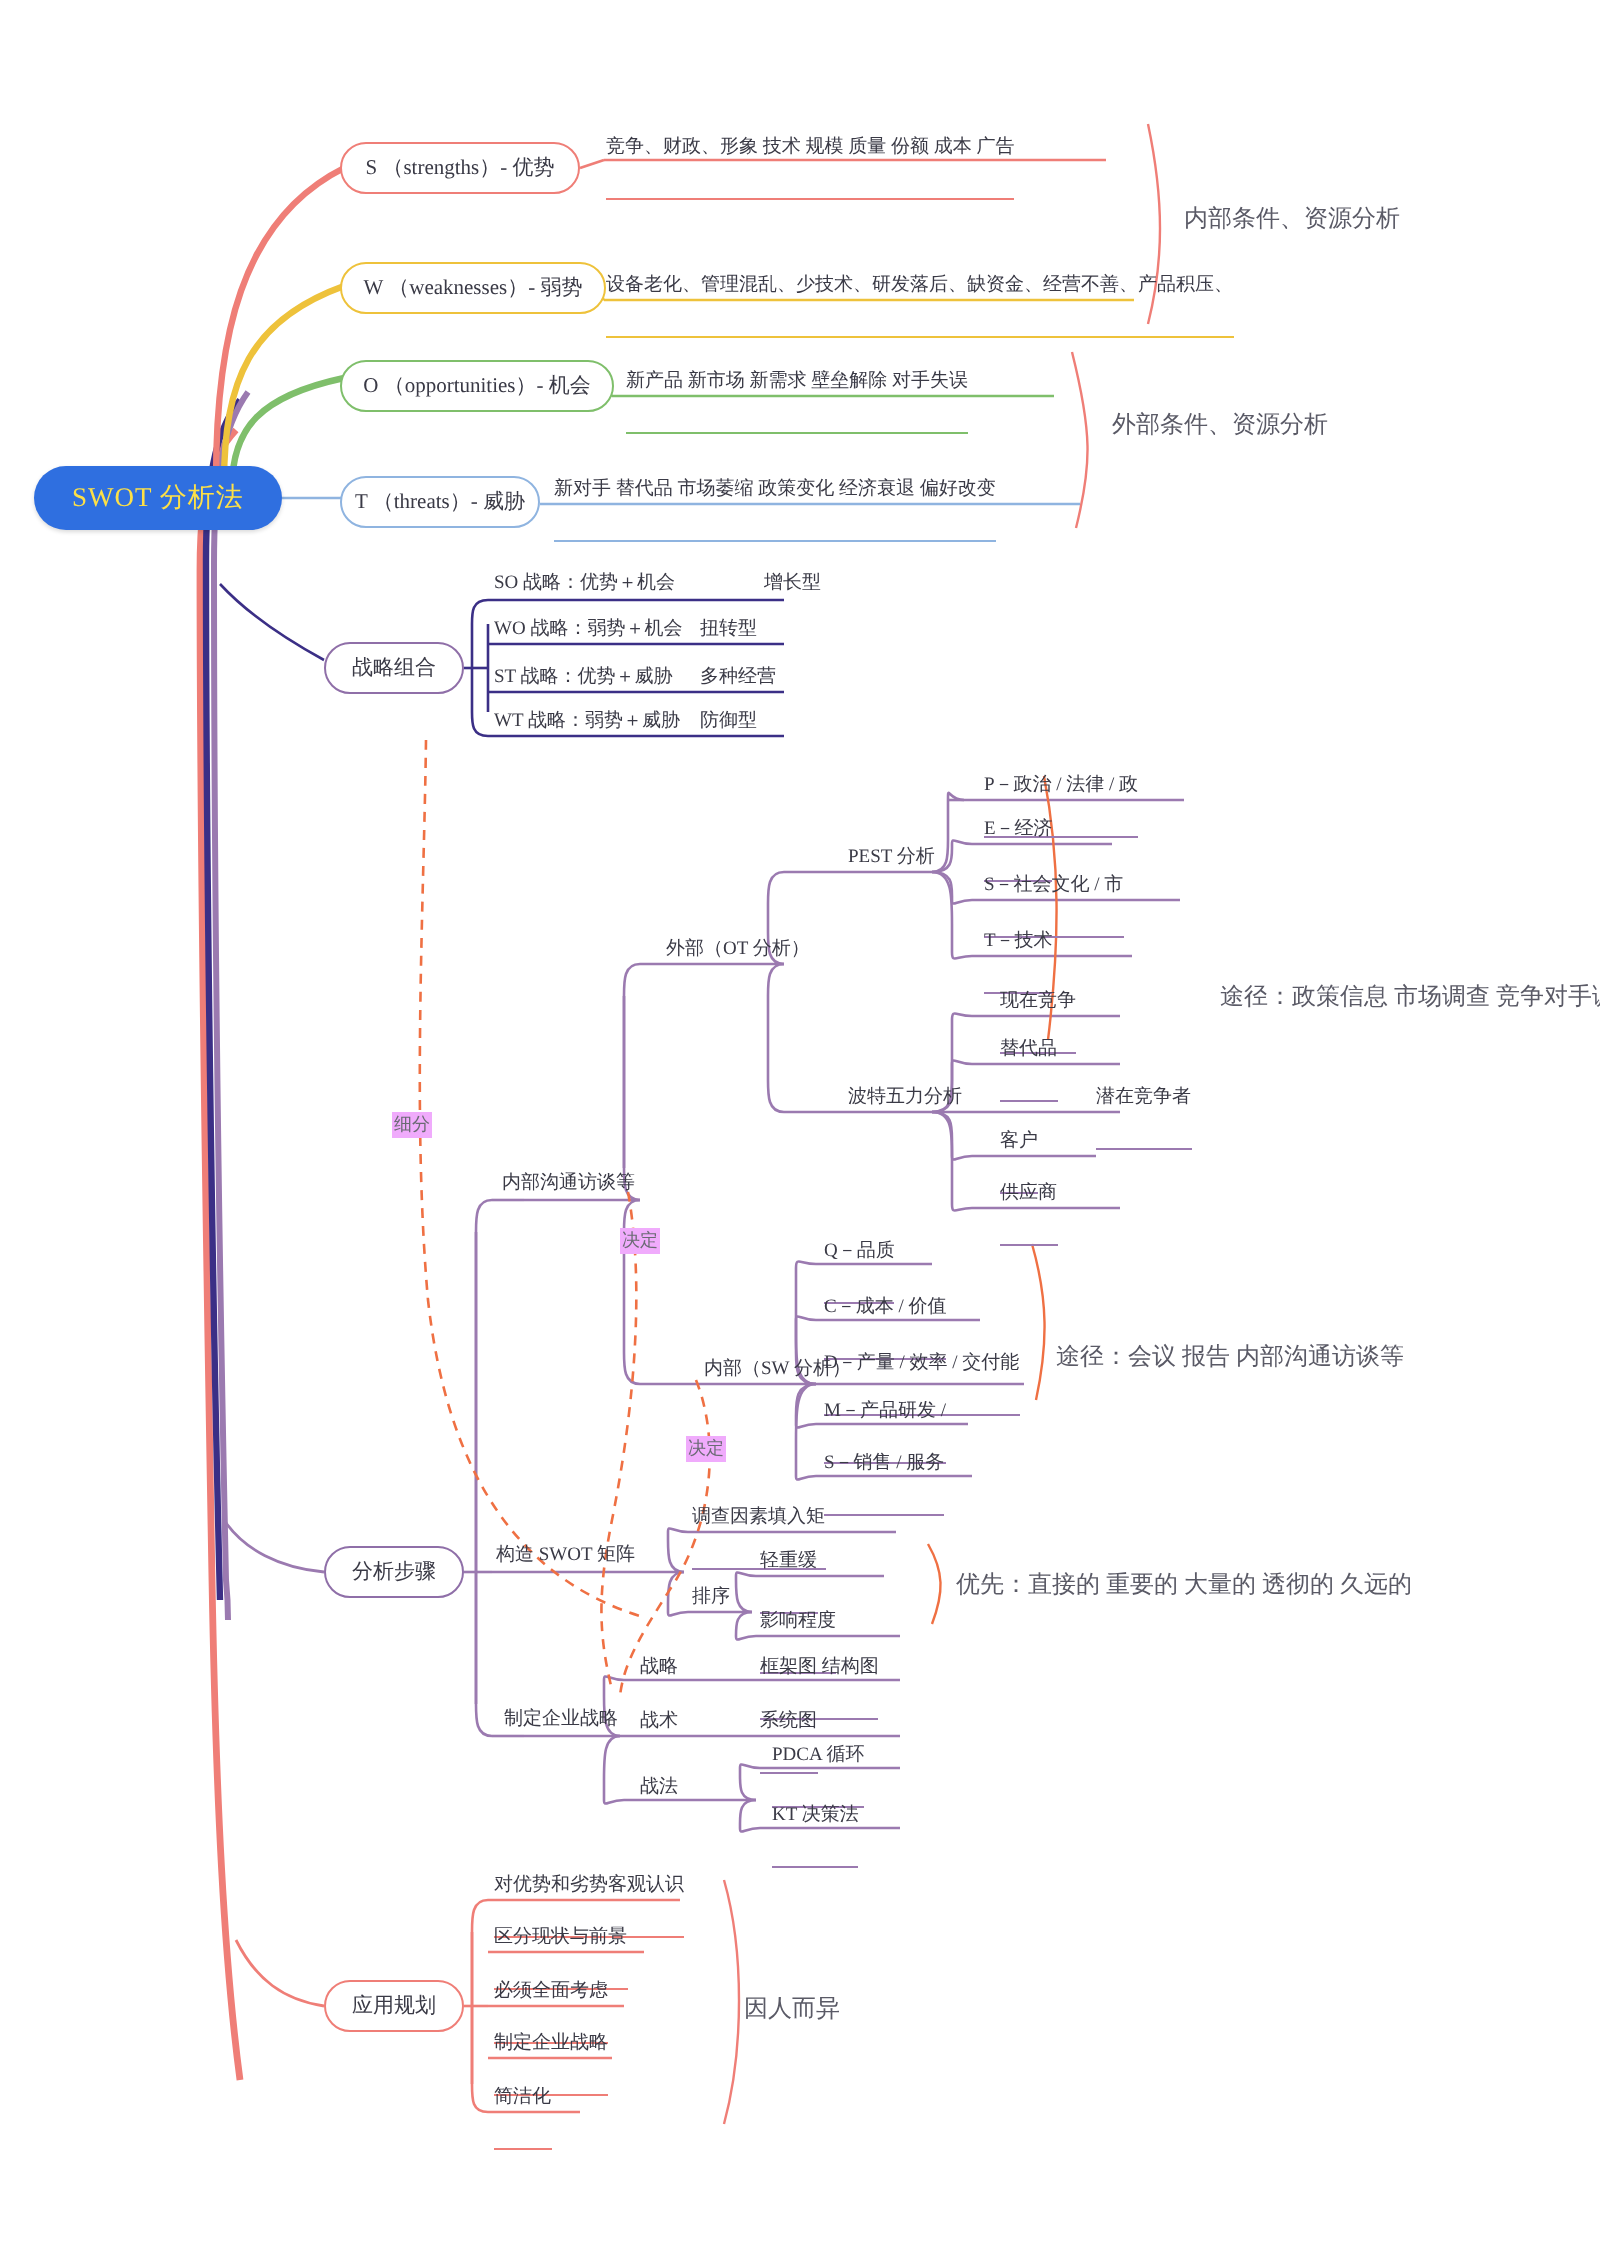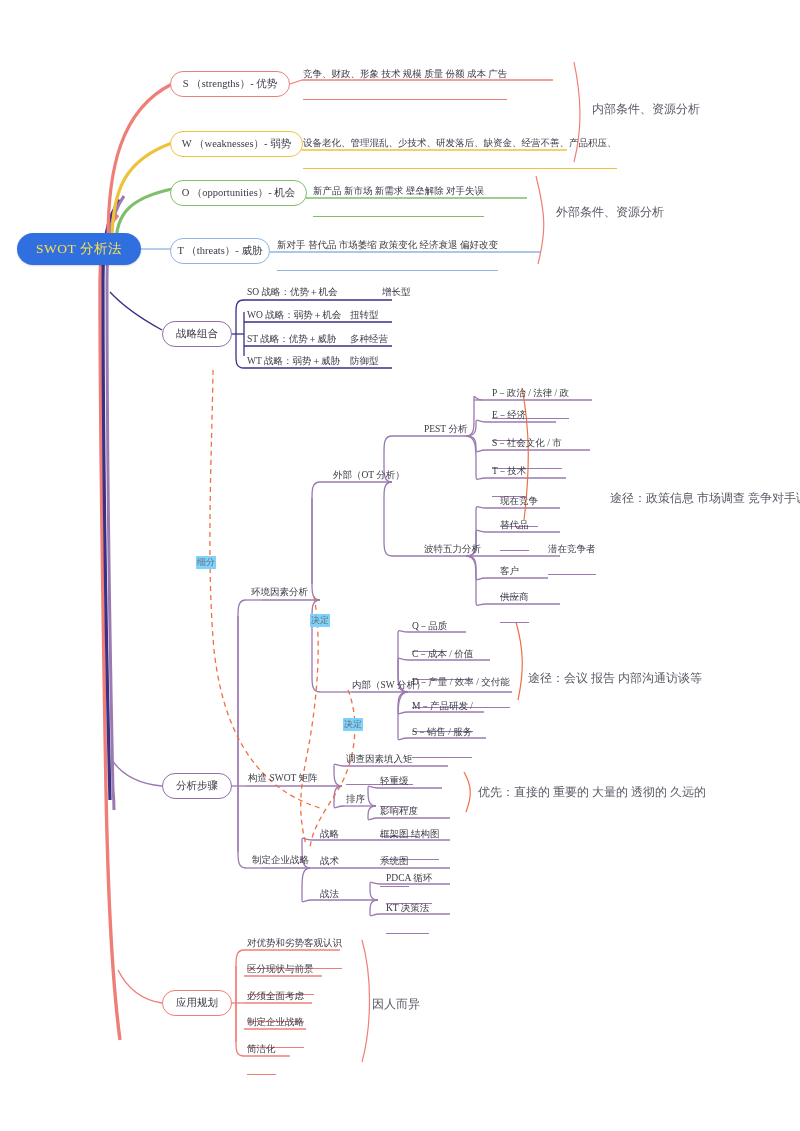--- a/index.html
+++ b/index.html
@@ -39,21 +39,21 @@
   
   .leaf{font-size:9.5px;line-height:13px;padding-bottom:18px;}
   .leaf.u-red{border-bottom:1px solid #ef7e77;}
   .leaf.u-yel{border-bottom:1px solid #eec23b;}
   .leaf.u-grn{border-bottom:1px solid #7fbf6b;}
   .leaf.u-blu{border-bottom:1px solid #8fb4e0;}
   .leaf.u-pur{border-bottom:1px solid #9b7ab0;}
   .leaf.nb{border-bottom:none;}
 
   .anno{font-size:12px;color:#5a5a66;}
-  .dashlbl{font-size:9px;color:#6a6a74;background:#7dd3fc;padding:0 1px;}
+  .dashlbl{font-size:9px;color:#6a6a74;background:#f0abfc;padding:0 1px;}
 </style>
 </head>
 <body>
 
 <div id="canvas">
 
   <svg class="lines" viewBox="0 0 800 1131">
     <g fill="none" stroke-width="1.3">
 
       <path d="M118 215 C104 230 100 250 100 285 C100 420 103 620 106 790 C108 900 112 980 120 1040" stroke="#ef7e77" stroke-width="3.4"></path>
@@ -229,21 +229,21 @@
   <div class="node leaf nb" style="left:247px;top:333px;text-align:right;">ST 战略：优势＋威胁</div>
   <div class="node leaf nb" style="left:350px;top:333px;">多种经营</div>
 
   <div class="node leaf nb" style="left:247px;top:355px;">WT 战略：弱势＋威胁</div>
   <div class="node leaf nb" style="left:350px;top:355px;">防御型</div>
 
   <div class="node pill p" style="left:162px;top:773px;width:70px;">
     <span>分析步骤</span>
   </div>
 
-  <div class="node leaf nb" style="left:251px;top:586px;">环境因素分析</div>
+  <div class="node leaf nb" style="left:251px;top:586px;">内部沟通访谈等</div>
 
   <div class="node leaf nb" style="left:333px;top:469px;">外部（OT 分析）</div>
   <div class="node leaf nb" style="left:424px;top:423px;">PEST 分析</div>
   <div class="node leaf nb" style="left:424px;top:543px;">波特五力分析</div>
 
   <div class="node leaf u-pur" style="left:492px;top:387px;">P－政治 / 法律 / 政</div>
   <div class="node leaf u-pur" style="left:492px;top:409px;">E－经济</div>
   <div class="node leaf u-pur" style="left:492px;top:437px;">S－社会文化 / 市</div>
   <div class="node leaf u-pur" style="left:492px;top:465px;">T－技术</div>
 

